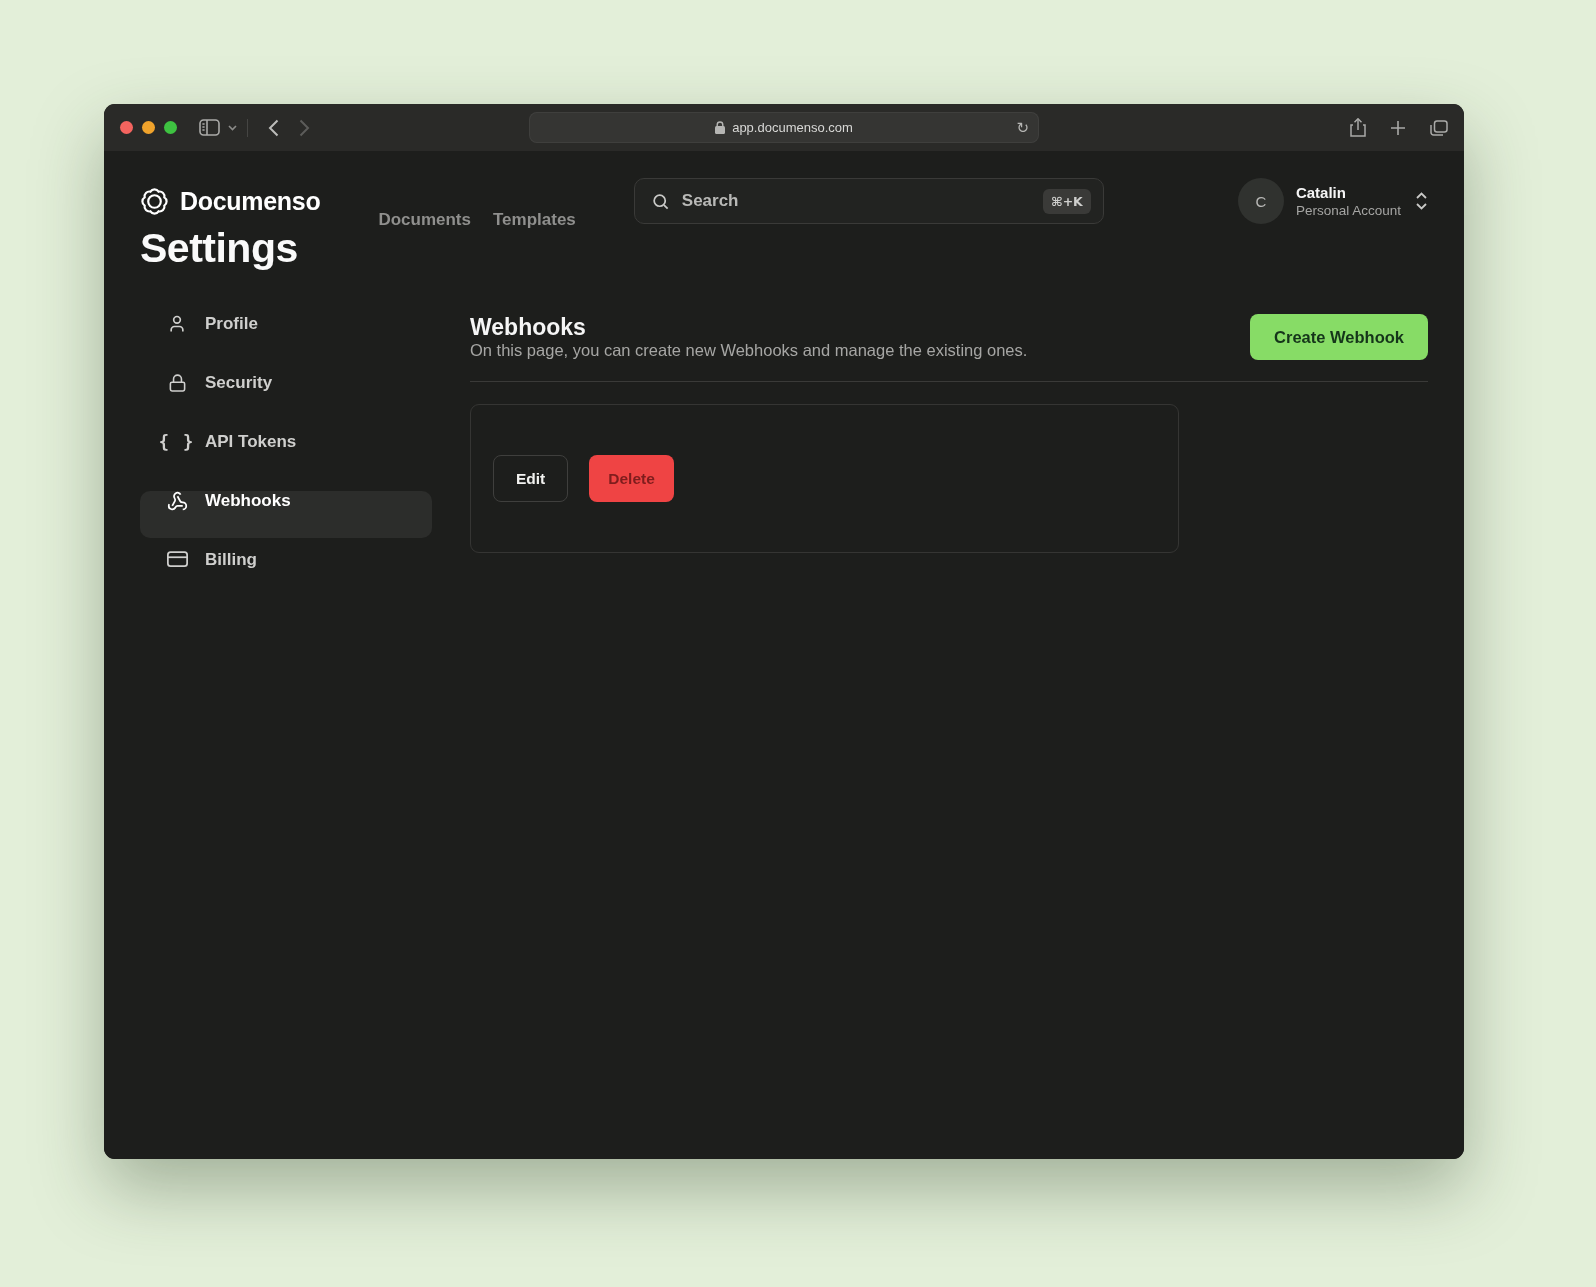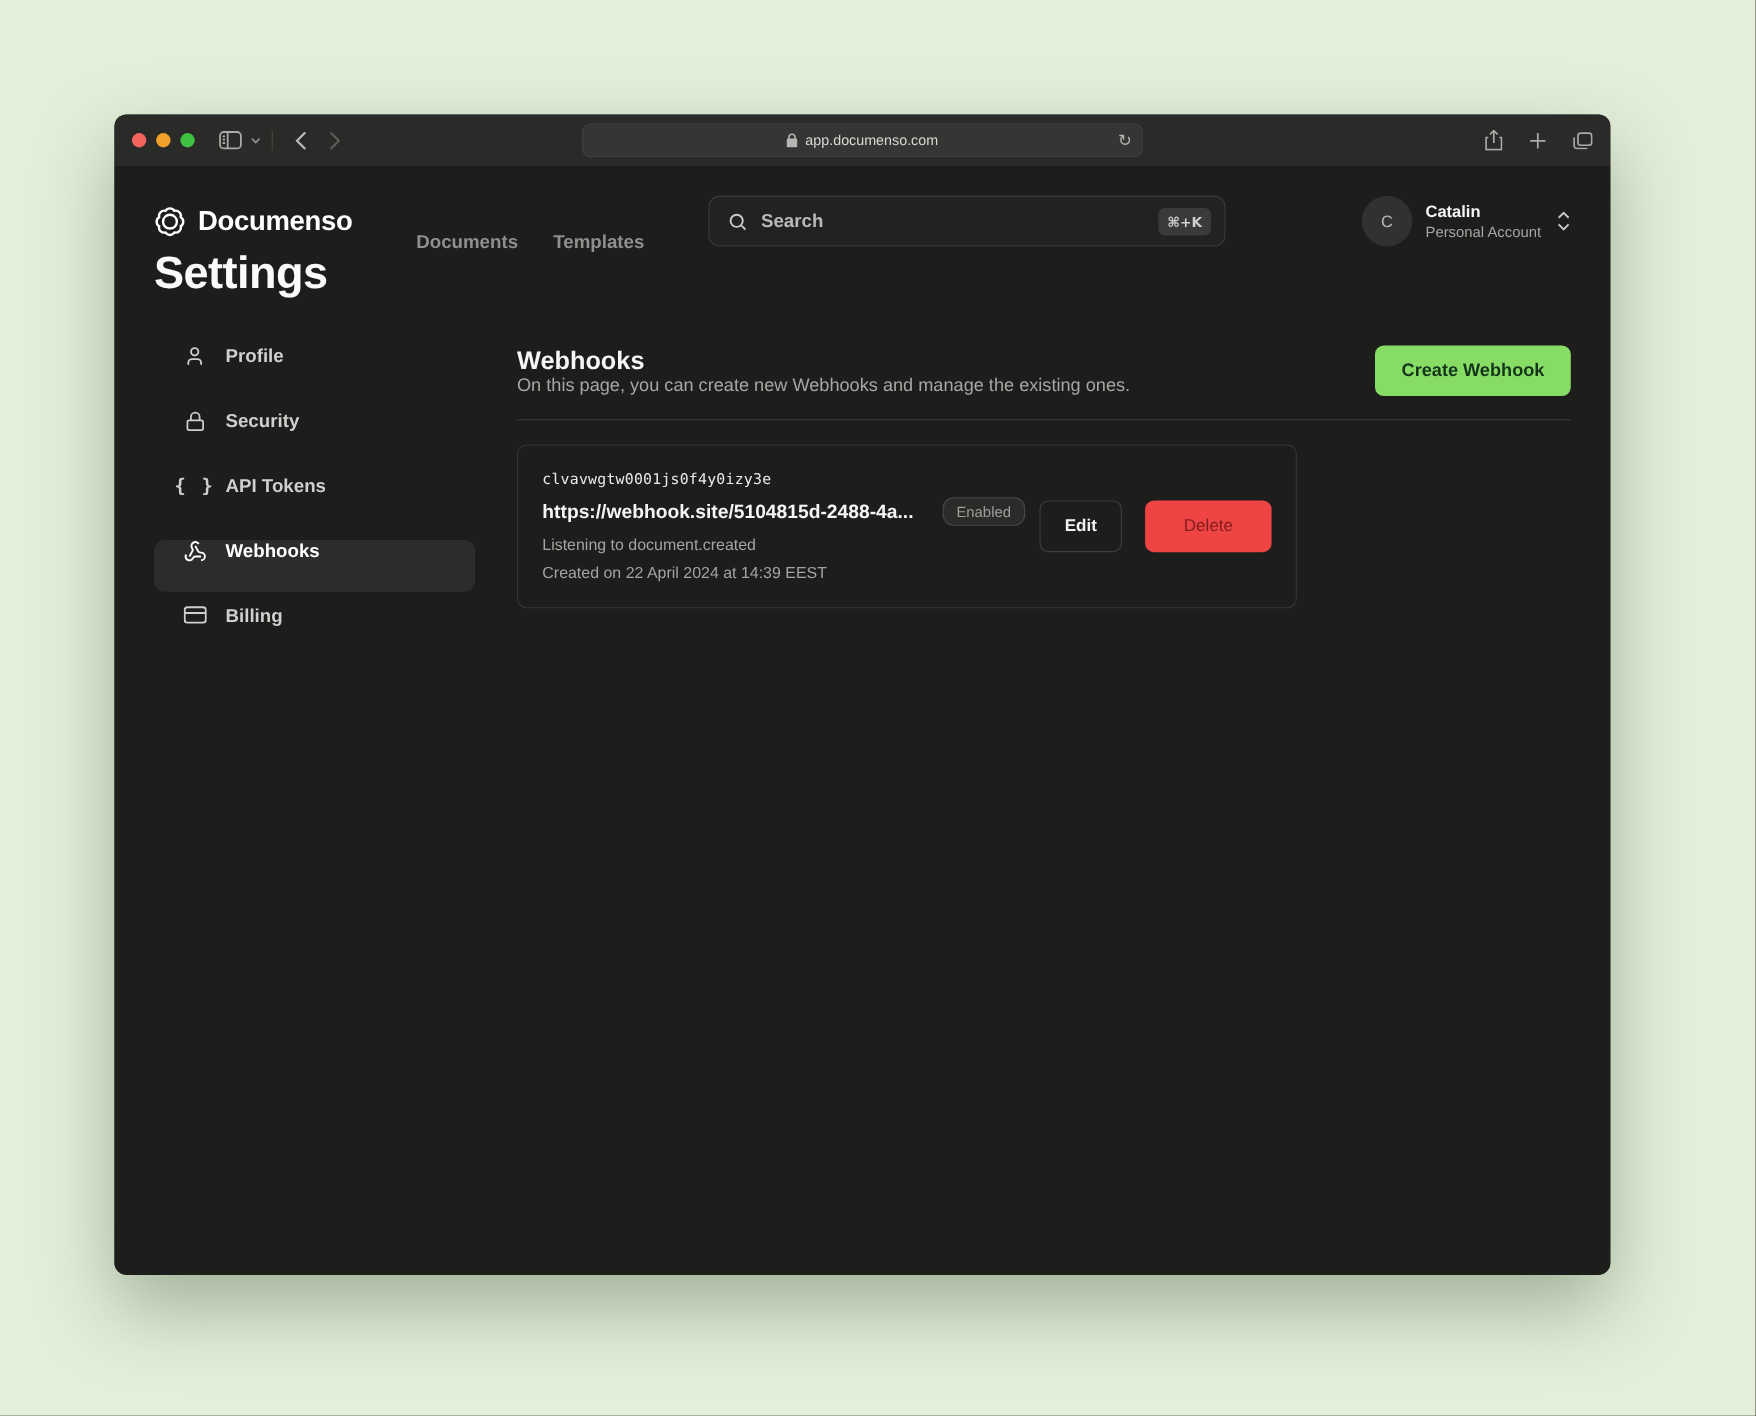--- a/index.html
+++ b/index.html
@@ -50,21 +50,21 @@
     display:flex; align-items:center; color:#b5b5b3; font-size:15px;
     background:none; border:none;
   }
   .tb-right { margin-left:auto; display:flex; align-items:center; gap:24px; color:#b3b3b1; }
   
   .app { flex:1; background:#1d1e1c; padding:0 36px; color:#fff; overflow:hidden; }
   .app-header { margin-top:26px; height:48px; display:flex; align-items:center; }
   .brand { display:flex; align-items:flex-start; gap:11px; color:#fff; }
   .brand svg { color:#fff; }
   .brand-name { font-size:25px; font-weight:700; letter-spacing:-.3px; }
-  .top-nav { display:flex; gap:32px; margin-left:58px;margin-top:38px; }
+  .top-nav { display:flex; gap:22px; margin-left:58px;margin-top:38px; }
   .top-nav a { color:#8f8f8d; font-size:17px; font-weight:600; text-decoration:none; }
   .searchbox {
     margin-left:58px; width:470px; height:46px;
     border:1px solid #3a3a38; border-radius:10px; background:#222321;
     display:flex; align-items:center; padding:0 12px 0 16px;
   }
   .searchbox .sicon { color:#c9c9c7; display:flex; margin-right:12px; }
   .searchbox input {
     flex:1; background:transparent; border:none; outline:none;
     color:#e8e8e6; font-size:17px; font-weight:600; font-family:inherit;
@@ -131,23 +131,23 @@
   }
   .wh-listen { margin-top:10px; font-size:14.5px; color:#a3a3a1; }
   .wh-created { margin-top:9px; font-size:14.5px; color:#a3a3a1; }
   .card-actions { display:flex; align-items:center; }
   .btn-edit {
     height:47px; padding:0 22px; border-radius:8px;
     background:transparent; border:1px solid #3f3f3d;
     color:#f2f2f0; font-size:15.5px; font-weight:600; font-family:inherit; cursor:pointer;
   }
   .btn-delete {
-    margin-left:21px; height:47px; padding:0 35px; border-radius:8px;
+    margin-left:21px; height:47px; padding:0 19px; border-radius:8px;
     background:#ef4444; border:none;
-    color:#7f1d1d; font-size:15.5px; font-weight:400; font-family:inherit; cursor:pointer;
+    color:#7f1d1d; font-size:15.5px; font-weight:700; font-family:inherit; cursor:pointer;
   }
 </style>
 </head>
 <body>
 
 <div class="window">
 
   <div class="toolbar">
     <div class="lights">
       <button class="light red"></button>
@@ -303,29 +303,20 @@
         <div class="main-head">
           <div>
             <h2 class="sec-title">Webhooks</h2>
             <p class="sec-desc">On this page, you can create new Webhooks and manage the existing ones.</p>
           </div>
           <button class="btn-create">Create Webhook</button>
         </div>
         <hr class="rule">
 
         <div class="card">
-          <div class="card-left">
-            <div class="wh-id">clvavwgtw0001js0f4y0izy3e</div>
-            <div class="wh-url-row">
-              <span class="wh-url">https://webhook.site/5104815d-2488-4a...</span>
-              <span class="badge">Enabled</span>
-            </div>
-            <div class="wh-listen">Listening to document.created</div>
-            <div class="wh-created">Created on 22 April 2024 at 14:39 EEST</div>
-          </div>
           <div class="card-actions">
             <button class="btn-edit">Edit</button>
             <button class="btn-delete">Delete</button>
           </div>
         </div>
       </section>
 
     </div>
   </div>
 </div>

